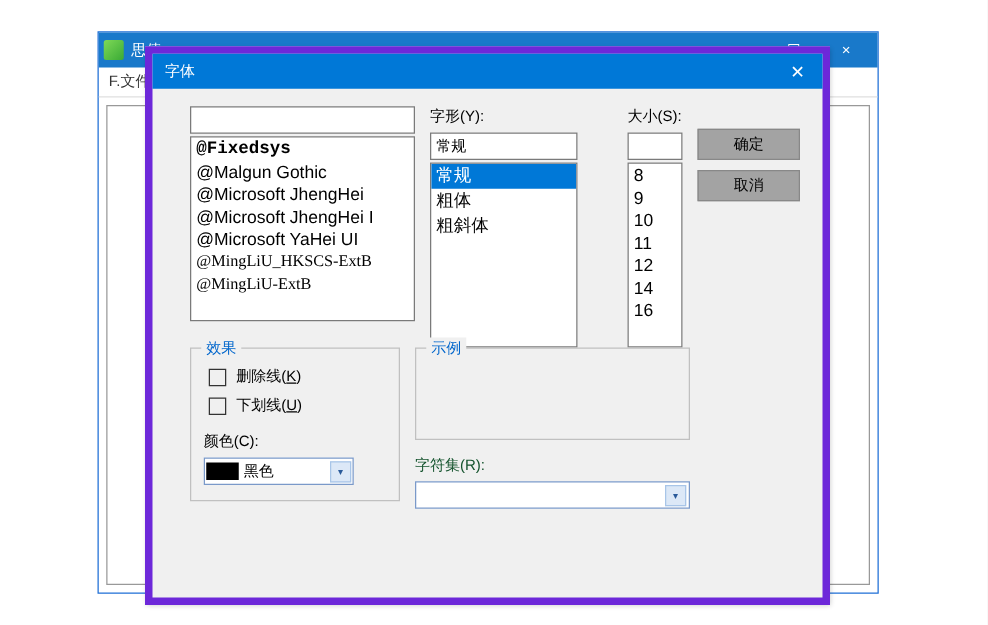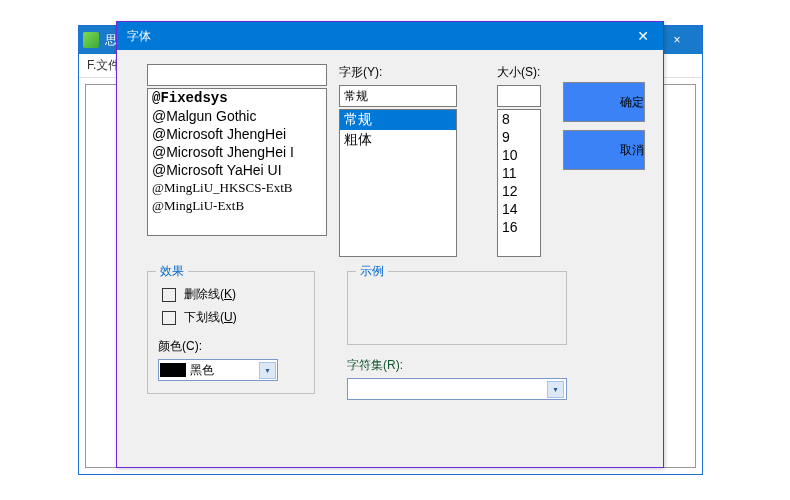--- a/index.html
+++ b/index.html
@@ -42,24 +42,24 @@
 }
 .parent-icon {
   width: 16px; height: 16px;
   background: linear-gradient(135deg,#7ed957,#3aaa35);
   border-radius: 2px;
   margin-right: 6px;
 }
 
 .dialog {
   position: absolute;
-  left: 116px; top: 21px;
+  left: 116px; top: 37px;
   width: 548px; height: 447px;
   background: #f0f0f0;
-  border: 1px solid #6d28d9;
+  border: 6px solid #6d28d9;
   box-shadow: 1px 1px 4px rgba(0,0,0,0.2);
 }
 .dlg-titlebar {
   height: 28px;
   background: #0078d7;
   color: #fff;
   display: flex; align-items: center;
   padding-left: 10px;
 }
 .dlg-close {
@@ -93,30 +93,30 @@
   font-size: 14px;
 }
 .col-font .listbox { height: 148px; }
 .col-style .listbox { height: 148px; }
 .col-size .listbox { height: 148px; }
 .listbox div { padding: 1px 4px; white-space: nowrap; }
 .listbox div.selected { background: #0078d7; color: #fff; }
 .listbox .font-bold { font-weight: bold; font-family: Consolas, "Courier New", monospace; }
 .listbox .font-serif { font-family: "Times New Roman", serif; color: #000000; font-size: 13px; }
 .btn {
-  height: 40px;
+  height: 25px;
   border: 1px solid #888;
-  background: #3b82f6;
+  background: #a3a3a3;
   margin-bottom: 8px;
   cursor: pointer;
   font-size: 12px;
-  text-align: right;
+  text-align: center;
 }
 .btn:first-child { border: 1px solid #0078d7; }
-.mid-row { display: flex; gap: 32px; margin-top: 14px; }
+.mid-row { display: flex; gap: 12px; }
 .fieldset {
   border: 1px solid #c0c0c0;
   padding: 8px 10px 12px 10px;
   position: relative;
 }
 .legend {
   position: absolute;
   top: -9px; left: 8px;
   background: #f0f0f0;
   padding: 0 4px;
@@ -198,20 +198,21 @@
           <div class="font-serif">@MingLiU-ExtB</div>
         </div>
       </div>
 
       <div class="col col-style">
         <span class="lbl"><span>字形(Y):</span></span>
         <input class="textbox" value="常规" style="">
         <div class="listbox">
           <div class="selected">常规</div>
           <div>粗体</div>
+          <div>粗斜体</div>
         </div>
       </div>
 
       <div class="col col-size">
         <span class="lbl"><span>大小(S):</span></span>
         <input class="textbox" value="" style="">
         <div class="listbox">
           <div>8</div>
           <div>9</div>
           <div>10</div>

